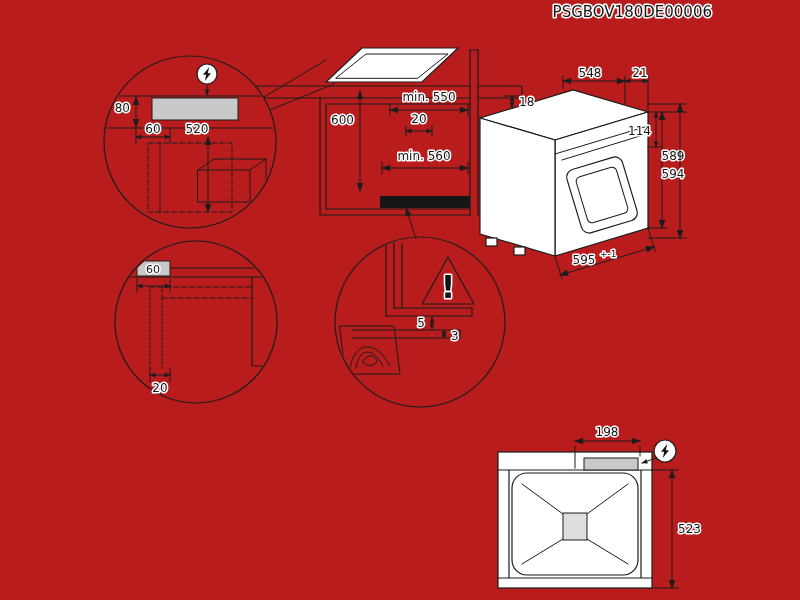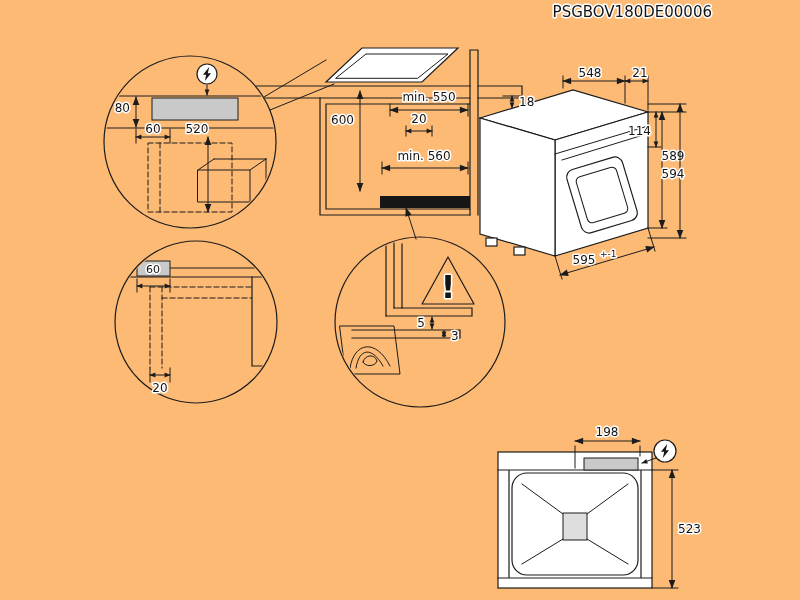--- a/index.html
+++ b/index.html
@@ -1,16 +1,16 @@
 <!DOCTYPE html>
 <html><head>
 <meta charset="utf-8">
 <style>
   html,body{margin:0;padding:0;background:#ffffff}
-  .stage{width:800px;height:600px;background:#fdba74;position:relative;overflow:hidden}
+  .stage{width:800px;height:600px;background:#b91c1c;position:relative;overflow:hidden}
   svg{display:block}
   .ln{fill:none;stroke:#1c1c1c;stroke-width:1.2;stroke-linecap:square}
   .thin{stroke-width:1}
   .dash{stroke-dasharray:5 3;stroke-width:1}
   .wht{fill:#ffffff;stroke:#1c1c1c;stroke-width:1.2}
   .gry{fill:#c9c9c9;stroke:#1c1c1c;stroke-width:1}
   .blk{fill:#161616;stroke:none}
   text{font-family:"DejaVu Sans","Liberation Sans",sans-serif;font-size:12px;fill:#141414;
        paint-order:stroke;stroke:#ffffff;stroke-width:3px;stroke-linejoin:round}
   .big{font-size:15px}

